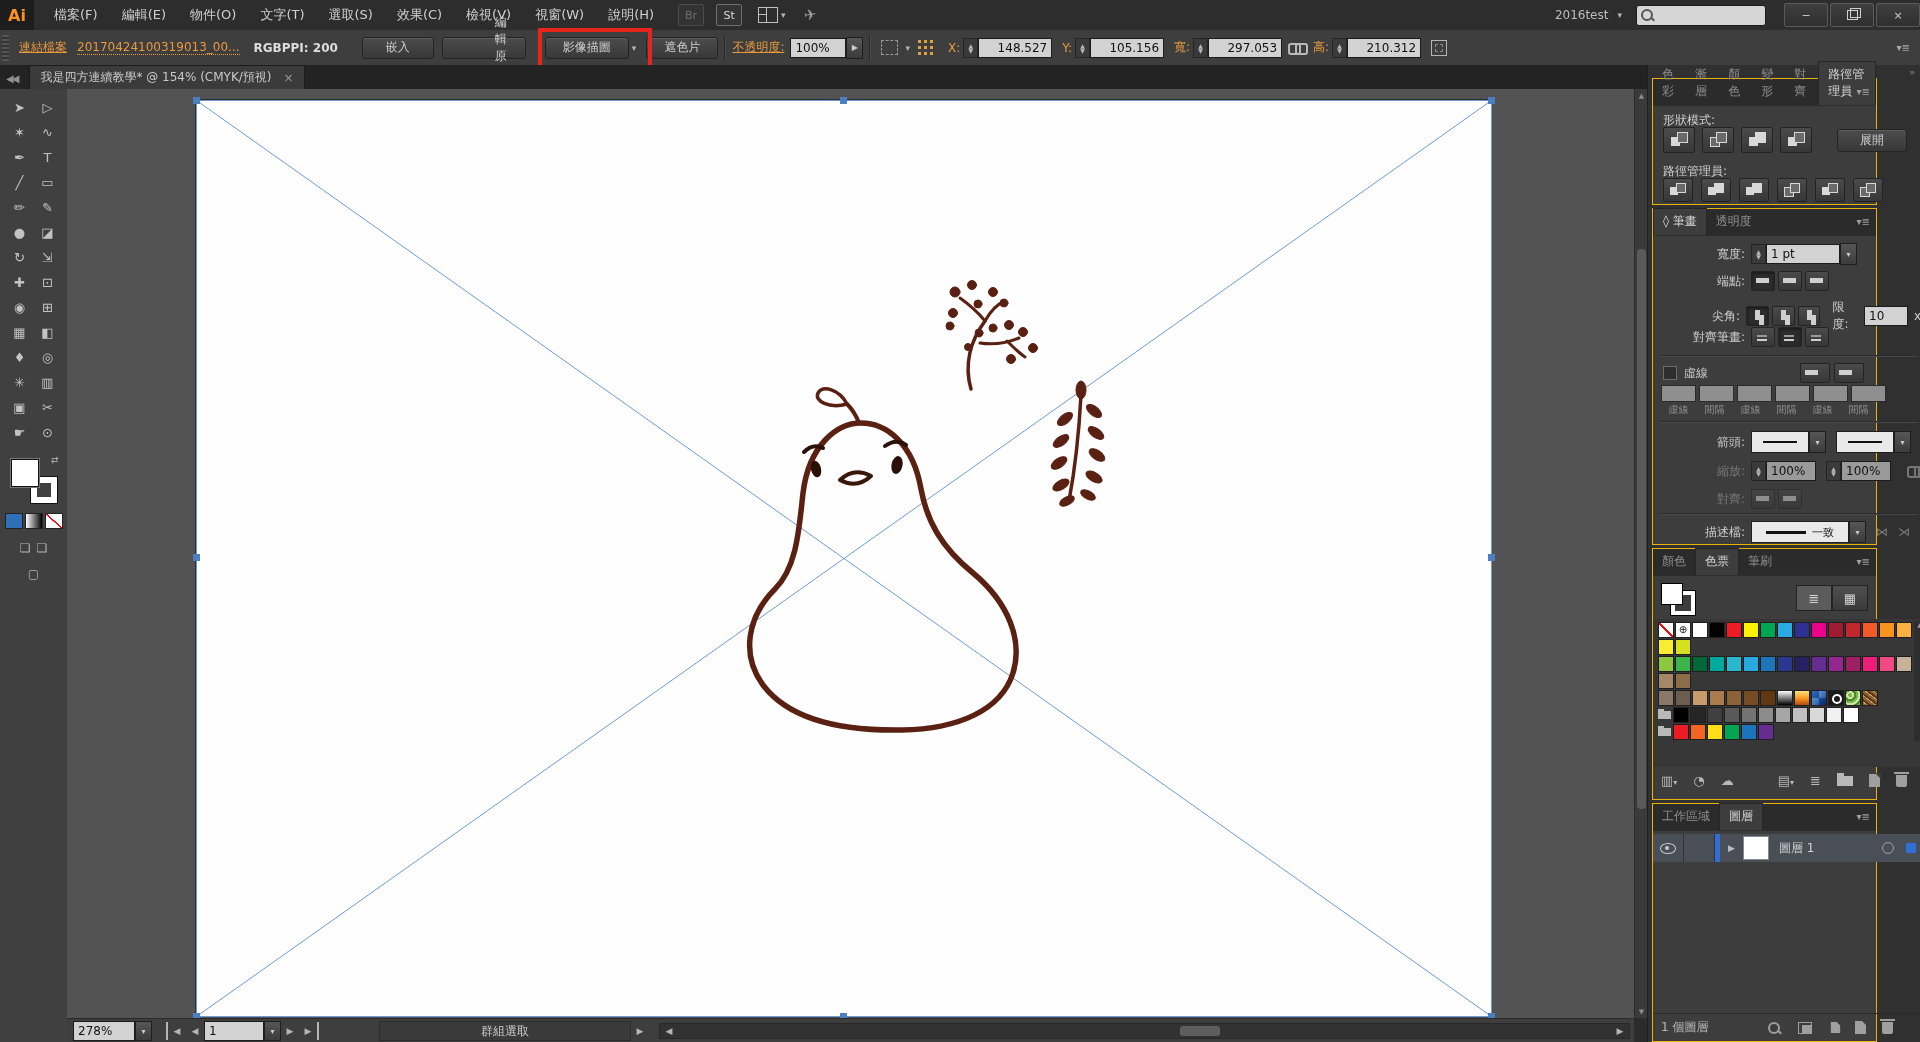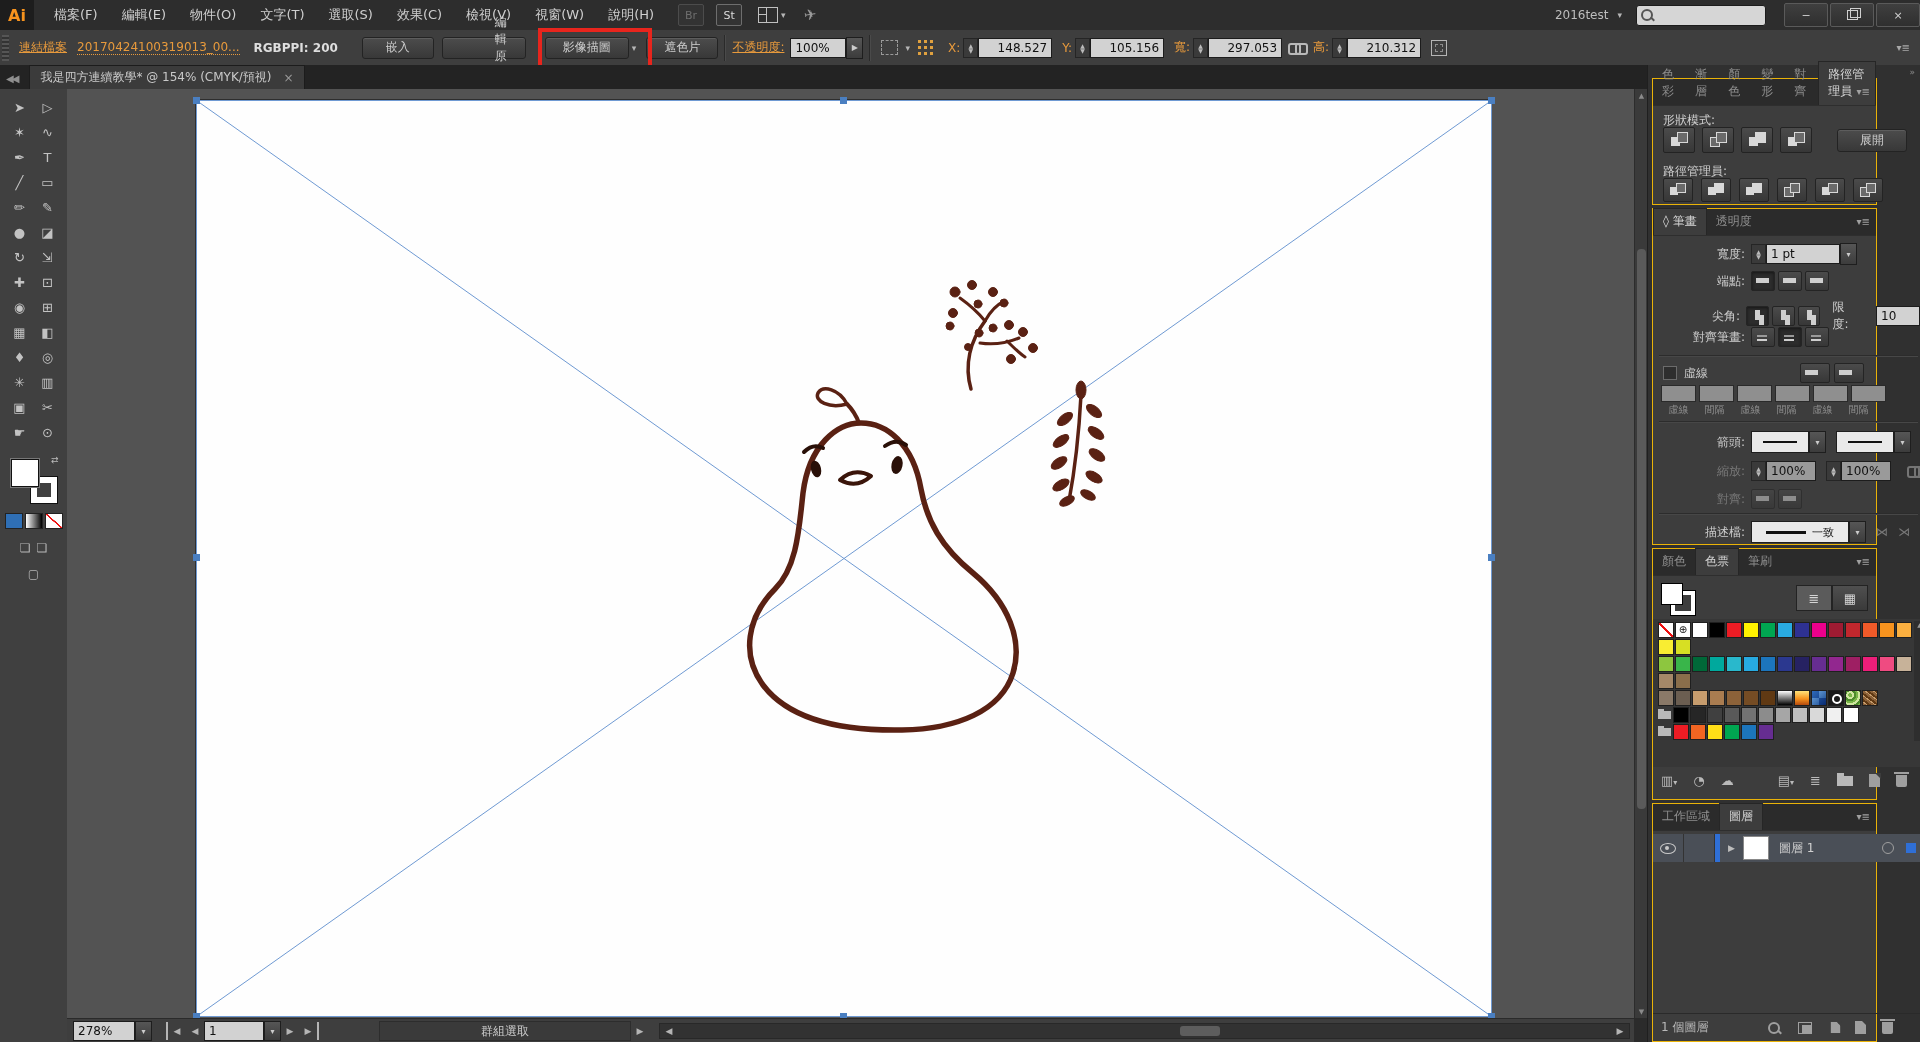--- a/index.html
+++ b/index.html
@@ -466,21 +466,21 @@
       <div class="tbtn on"></div>
       <div class="tbtn" style="margin-left:3px;"></div>
       <div class="tbtn" style="margin-left:3px;"></div>
     </div>
     <div class="row" style="top:90px;left:0;">
       <div class="rlab plabel">尖角:</div>
       <div class="tbtn on j"></div>
       <div class="tbtn j" style="margin-left:3px;"></div>
       <div class="tbtn j" style="margin-left:3px;"></div>
       <span class="plabel" style="margin-left:12px;">限度:</span>
-      <div class="field" style="width:36px;margin-left:17px;">10</div>
+      <div class="field" style="width:36px;margin-left:5px;">10</div>
       <span class="plabel" style="margin-left:6px;">x</span>
     </div>
     <div class="row" style="top:118px;left:0;">
       <div class="rlab plabel">對齊筆畫:</div>
       <div class="tbtn a"></div>
       <div class="tbtn on a" style="margin-left:3px;"></div>
       <div class="tbtn a" style="margin-left:3px;"></div>
     </div>
     <div class="hdiv" style="top:146px;"></div>
     <div class="row" style="top:154px;left:10px;">

